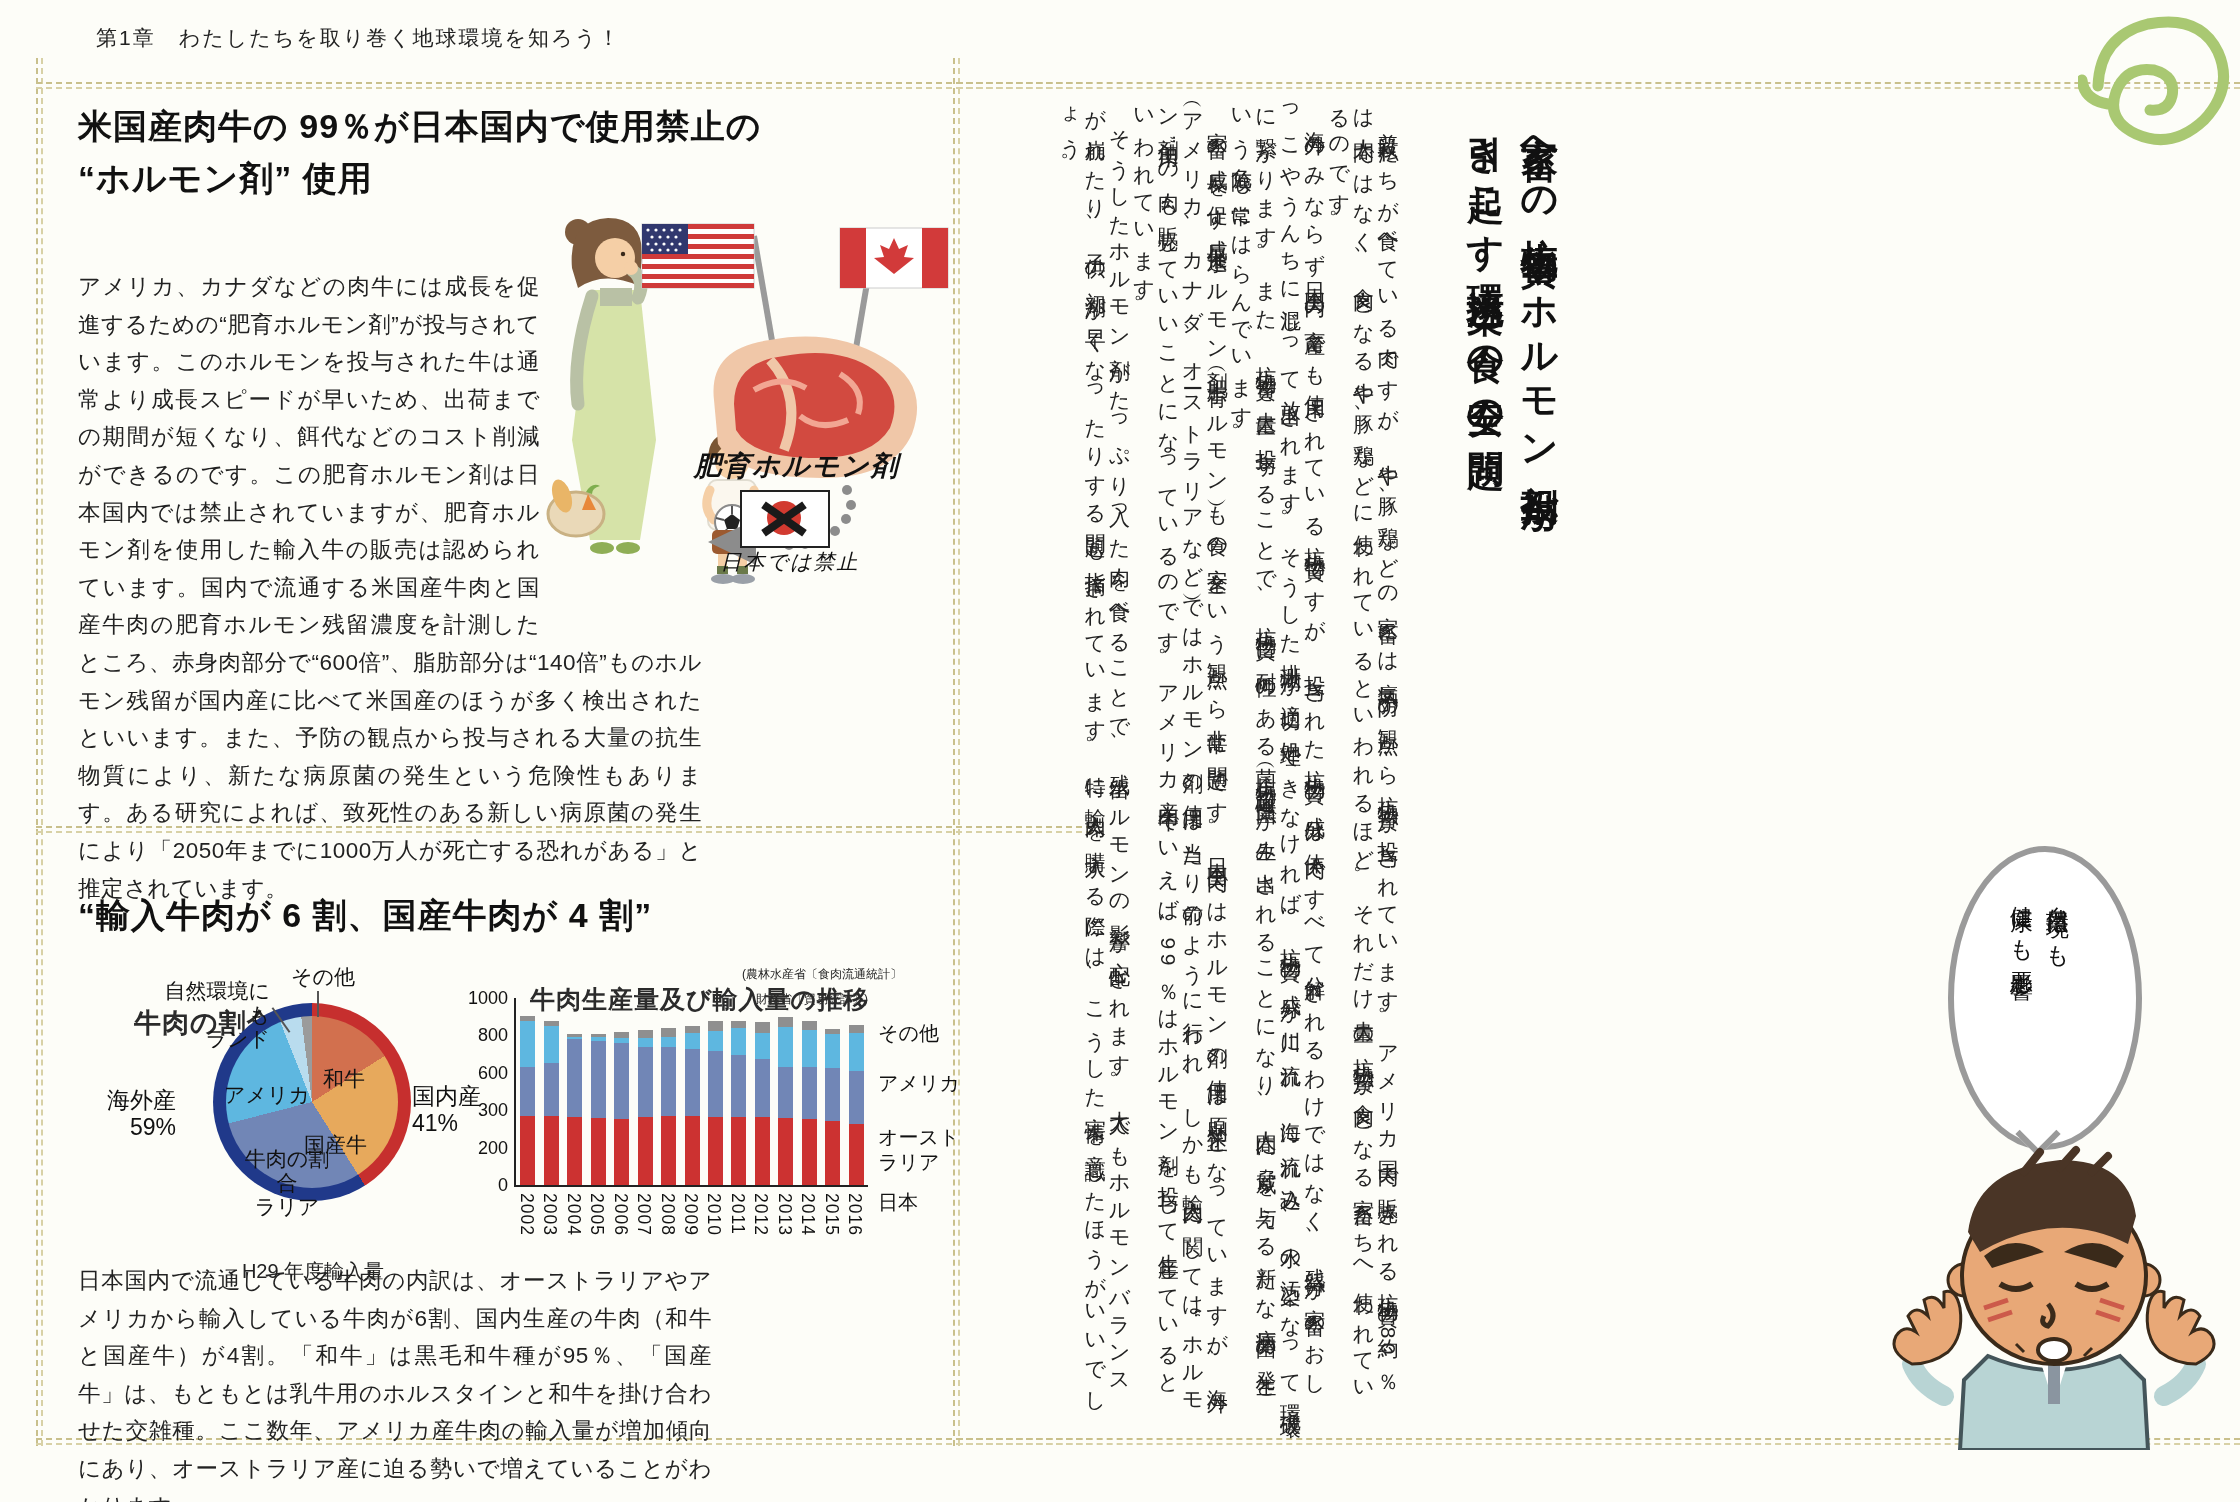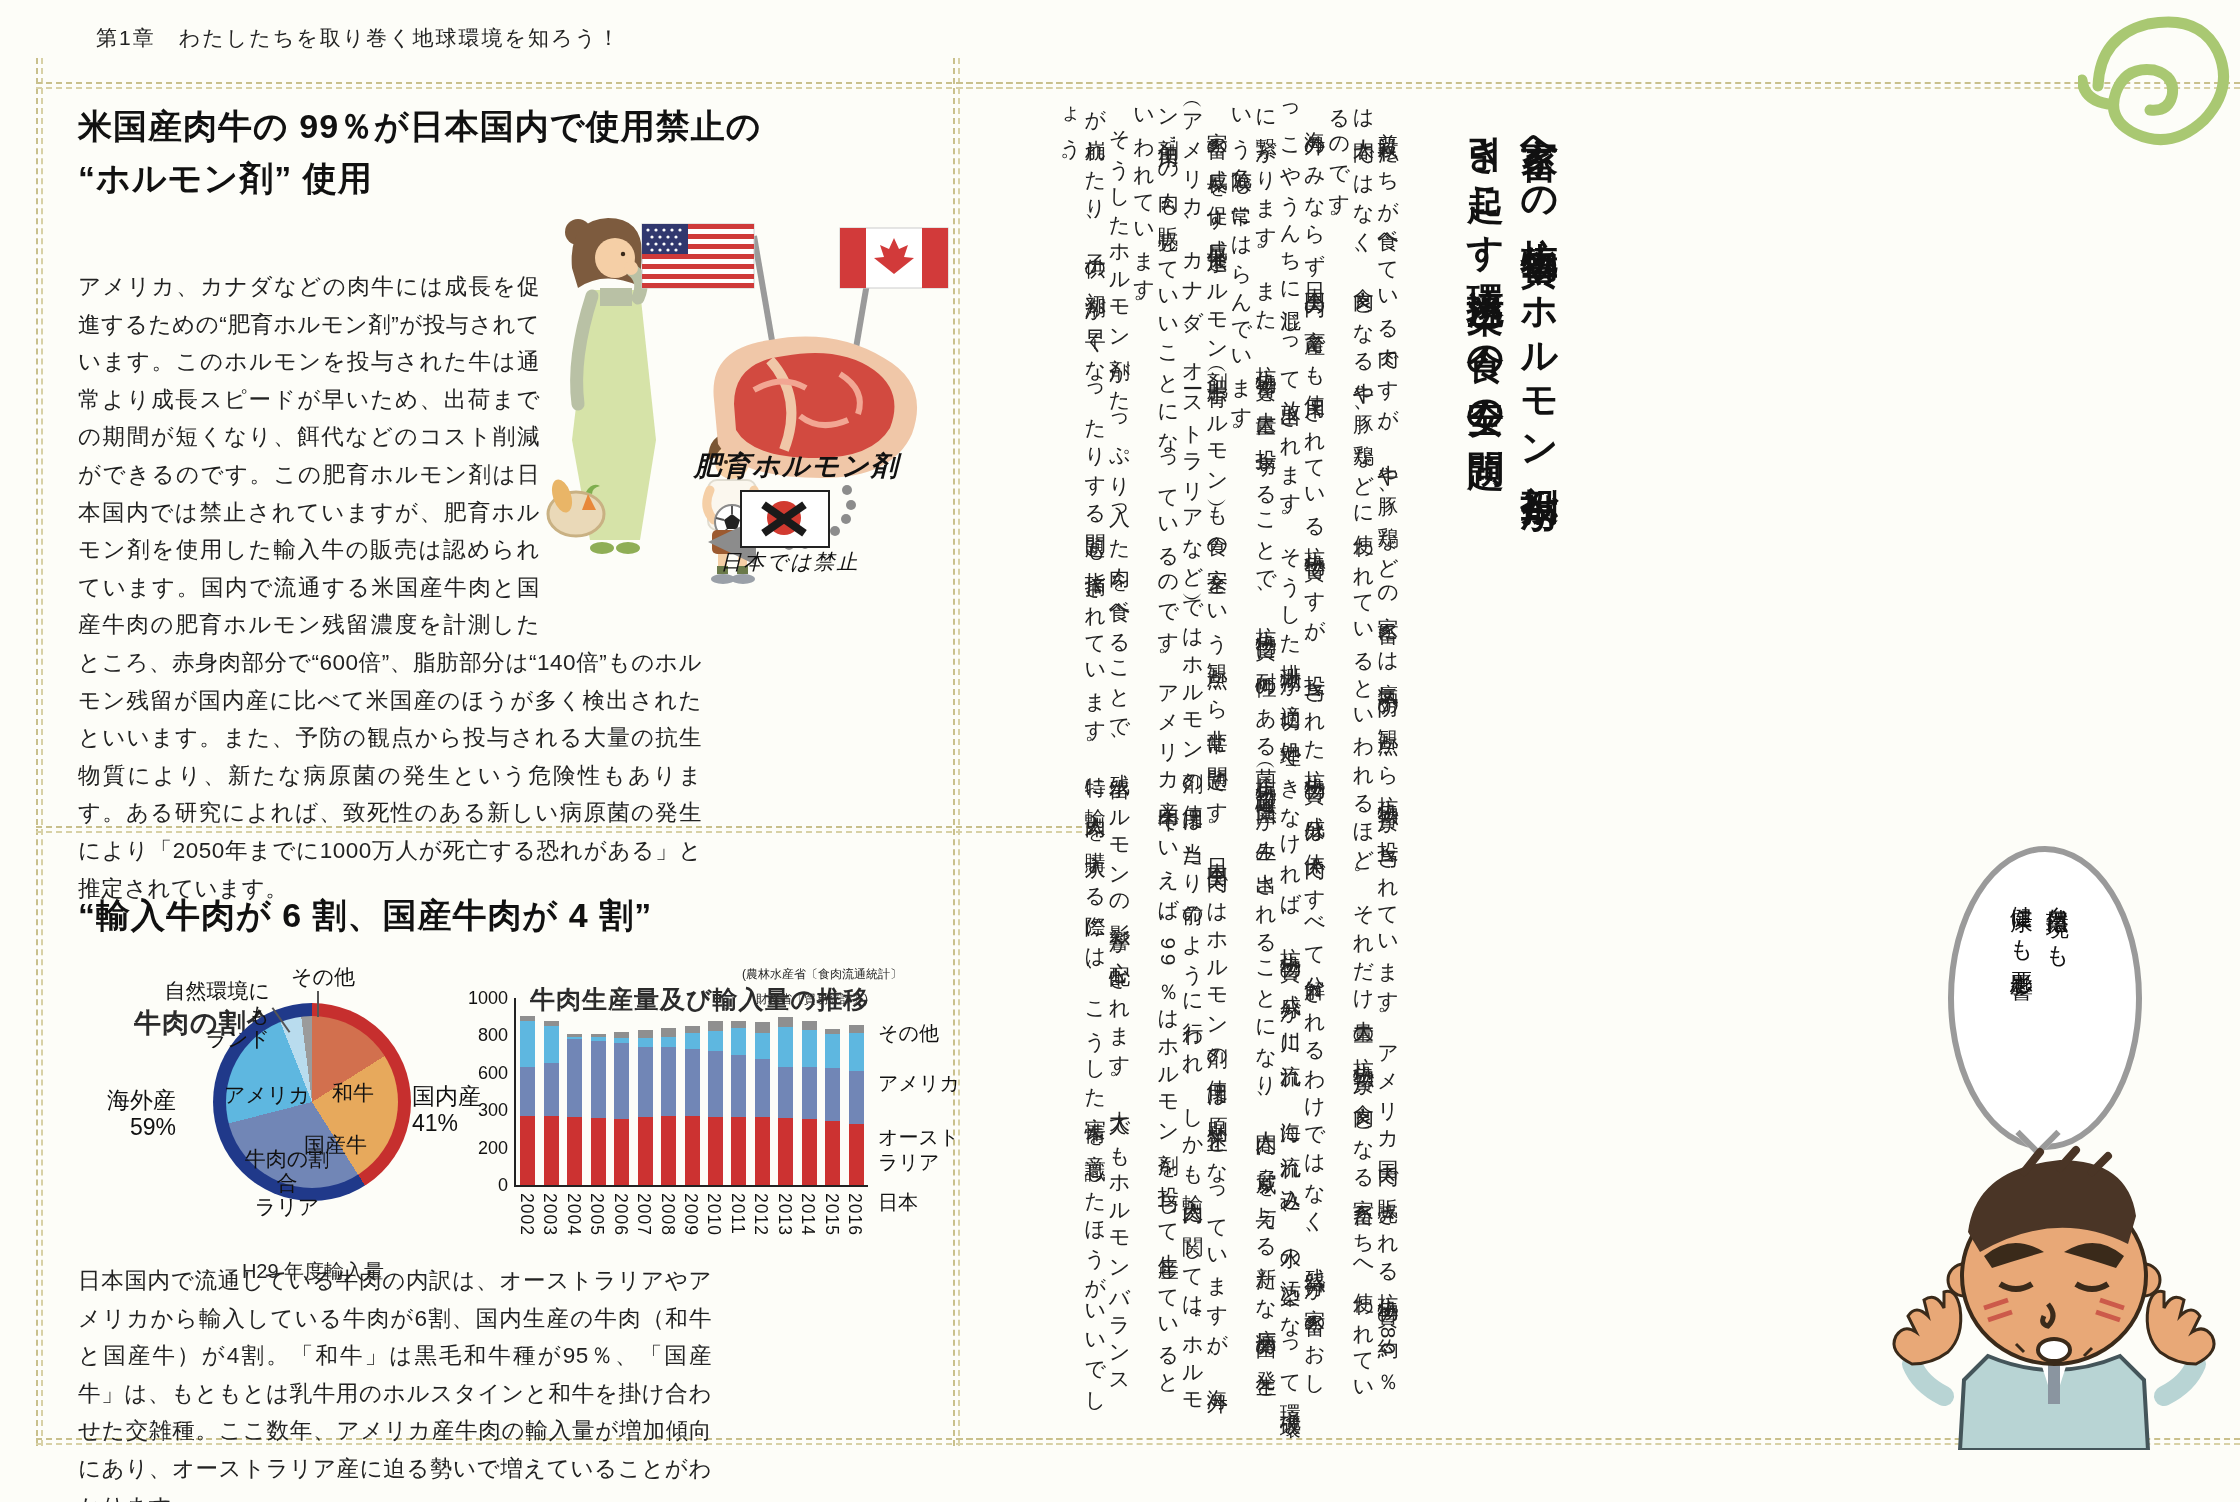--- a/index.html
+++ b/index.html
@@ -207,21 +207,21 @@
   <div style="padding-left:14px;">財務省〔貿易統計〕)</div>
 </div>
 
 <div class="abs pie-wrap" id="pie-chart" style="left:108px;top:975px;">
   <div class="abs pie-title" id="pie-title" style="left:26px;top:30px;">牛肉の割合</div>
   <div class="abs pie-ring" id="pie-ring" style="left: 105px; top: 28px; width: 198px; height: 198px; background: conic-gradient(rgb(198, 47, 46) 0%, rgb(198, 47, 46) 41%, rgb(32, 57, 138) 41%, rgb(32, 57, 138) 100%);"></div>
   <div class="abs pie-inner" id="pie-inner" style="left: 118px; top: 41px; width: 172px; height: 172px; background: conic-gradient(rgb(210, 112, 78) 0%, rgb(210, 112, 78) 16%, rgb(231, 169, 92) 16%, rgb(231, 169, 92) 41%, rgb(113, 134, 182) 41%, rgb(113, 134, 182) 71%, rgb(94, 183, 224) 71%, rgb(94, 183, 224) 94%, rgb(185, 220, 238) 94%, rgb(185, 220, 238) 98%, rgb(155, 155, 155) 98%, rgb(155, 155, 155) 100%);"></div>
   <div class="abs leader" style="left:172px;top:30px;height:30px;transform:rotate(-35deg);"></div>
   <div class="abs leader" style="left:209px;top:16px;height:26px;"></div>
   <div class="abs pie-caption" id="pie-caption" style="left:110px;top:240px;width:190px;margin-top:43px;">H29 年度輸入量</div>
-<div class="abs pie-label" style="left: 206px; top: 92px; width: 60px; text-align: right; margin-top: 14px;">和牛</div>
+<div class="abs pie-label" style="left: 206px; top: 92px; width: 60px; text-align: center;">和牛</div>
     <div class="abs pie-label" style="left: 196px; top: 158px; width: 86px; text-align: left;">国産牛</div>
     <div class="abs pie-label" style="left: 136px; top: 172px; width: 86px; text-align: center;">牛肉の割合
 ラリア</div>
     <div class="abs pie-label" style="left: 116px; top: 108px; width: 86px; text-align: center;">アメリカ</div>
     <div class="abs pie-label" style="left: 44px; top: 4px; width: 118px; text-align: right;">自然環境にも
 ランド</div>
     <div class="abs pie-label" style="left: 180px; top: -10px; width: 70px; text-align: center;">その他</div>
     <div class="abs pie-ring-label" style="left: 304px; top: 108px; width: 90px; text-align: left;">国内産
 41%</div>
     <div class="abs pie-ring-label" style="left: -14px; top: 112px; width: 82px; text-align: right;">海外産

